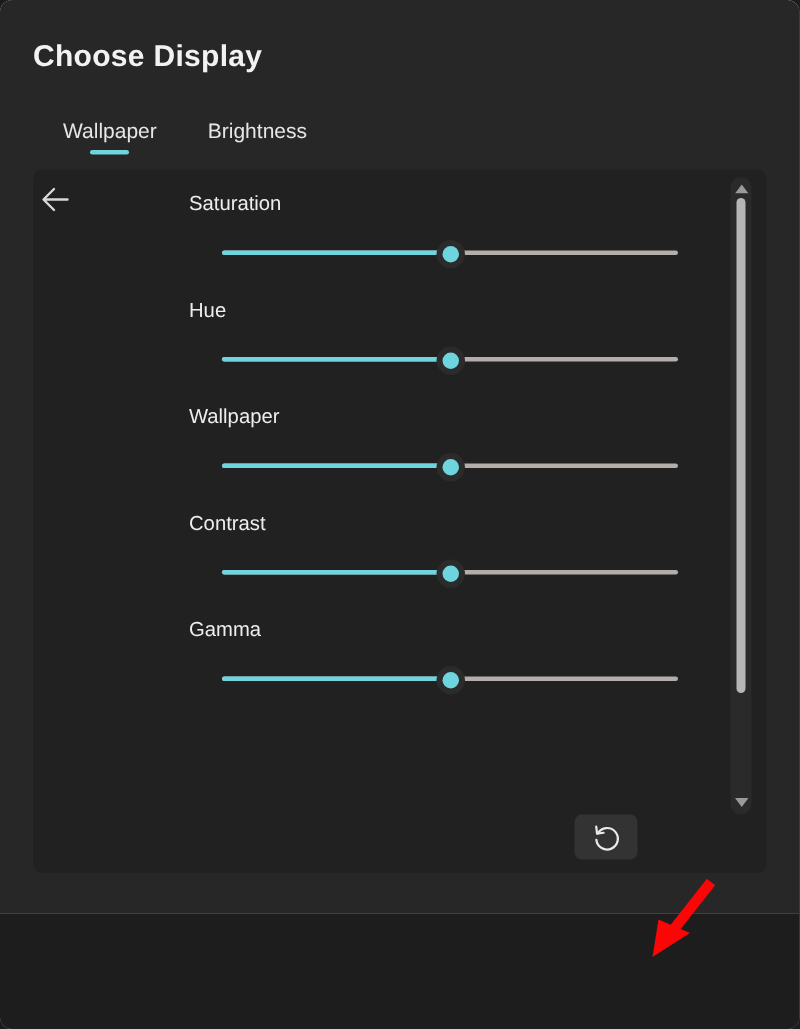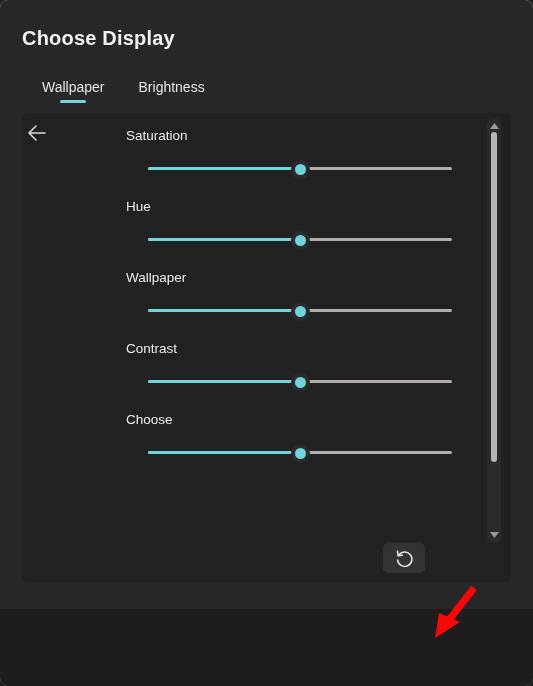--- a/index.html
+++ b/index.html
@@ -275,21 +275,21 @@
         <div class="setting">
           <div class="setting-label">Contrast</div>
           <div class="slider">
             <div class="track"></div>
             <div class="fill" style="width:50%"></div>
             <div class="thumb" style="left:50%"></div>
           </div>
         </div>
 
         <div class="setting">
-          <div class="setting-label">Choose</div>
+          <div class="setting-label">Gamma</div>
           <div class="slider">
             <div class="track"></div>
             <div class="fill" style="width:50%"></div>
             <div class="thumb" style="left:50%"></div>
           </div>
         </div>
 
 
       </div>
 

